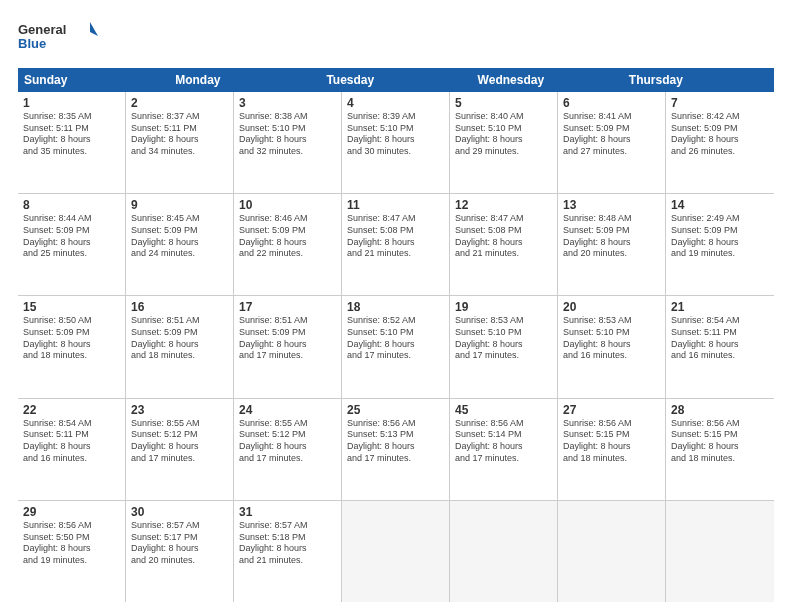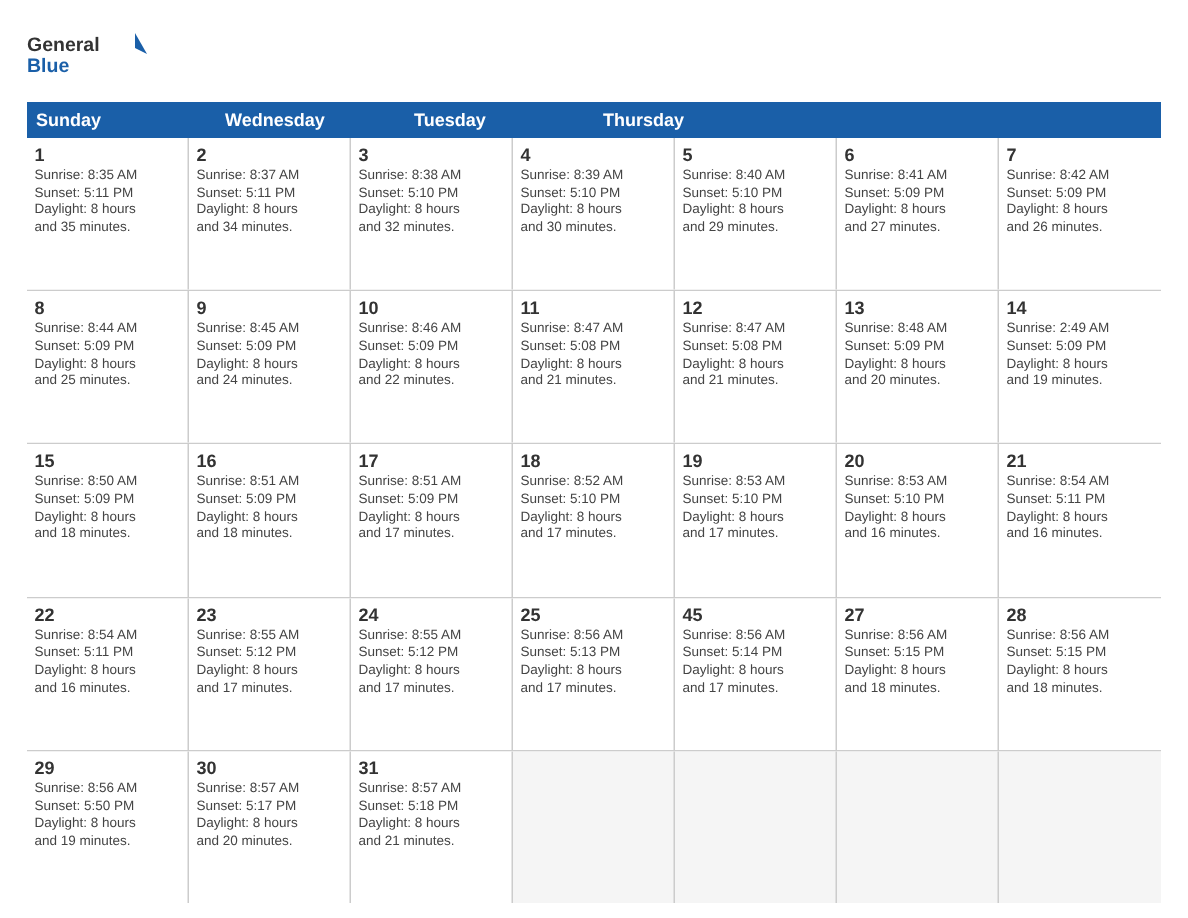--- a/index.html
+++ b/index.html
@@ -41,21 +41,21 @@
       font-size: 14px;
       color: #555;
     }
     .calendar {
       flex: 1;
       display: flex;
       flex-direction: column;
     }
     .cal-header {
       display: grid;
-      grid-template-columns: repeat(6, 1fr);
+      grid-template-columns: repeat(5, 1fr);
       background: #1a5fa8;
     }
     .cal-header-cell {
       color: #fff;
       font-size: 12px;
       font-weight: bold;
       padding: 5px 6px;
       text-align: left;
     }
     .cal-body {
@@ -115,22 +115,23 @@
 </div>
     <div class="title-area">
       <div class="month-title"></div>
       <div class="location"></div>
     </div>
   </div>
 
   <div class="calendar">
     <div class="cal-header">
     <div class="cal-header-cell">Sunday</div>
+        <div class="cal-header-cell">Monday</div>
+        <div class="cal-header-cell">Tuesday</div>
         <div class="cal-header-cell">Wednesday</div>
-        <div class="cal-header-cell">Tuesday</div>
         <div class="cal-header-cell">Thursday</div>
       </div>
     <div class="cal-body">
     <div class="cal-row">
           <div class="cal-cell">
         <span class="day-num">1</span>
         <span class="cell-line">Sunrise: 8:35 AM</span>
         <span class="cell-line">Sunset: 5:11 PM</span>
         <span class="cell-line">Daylight: 8 hours</span>
         <span class="cell-line">and 35 minutes.</span>

